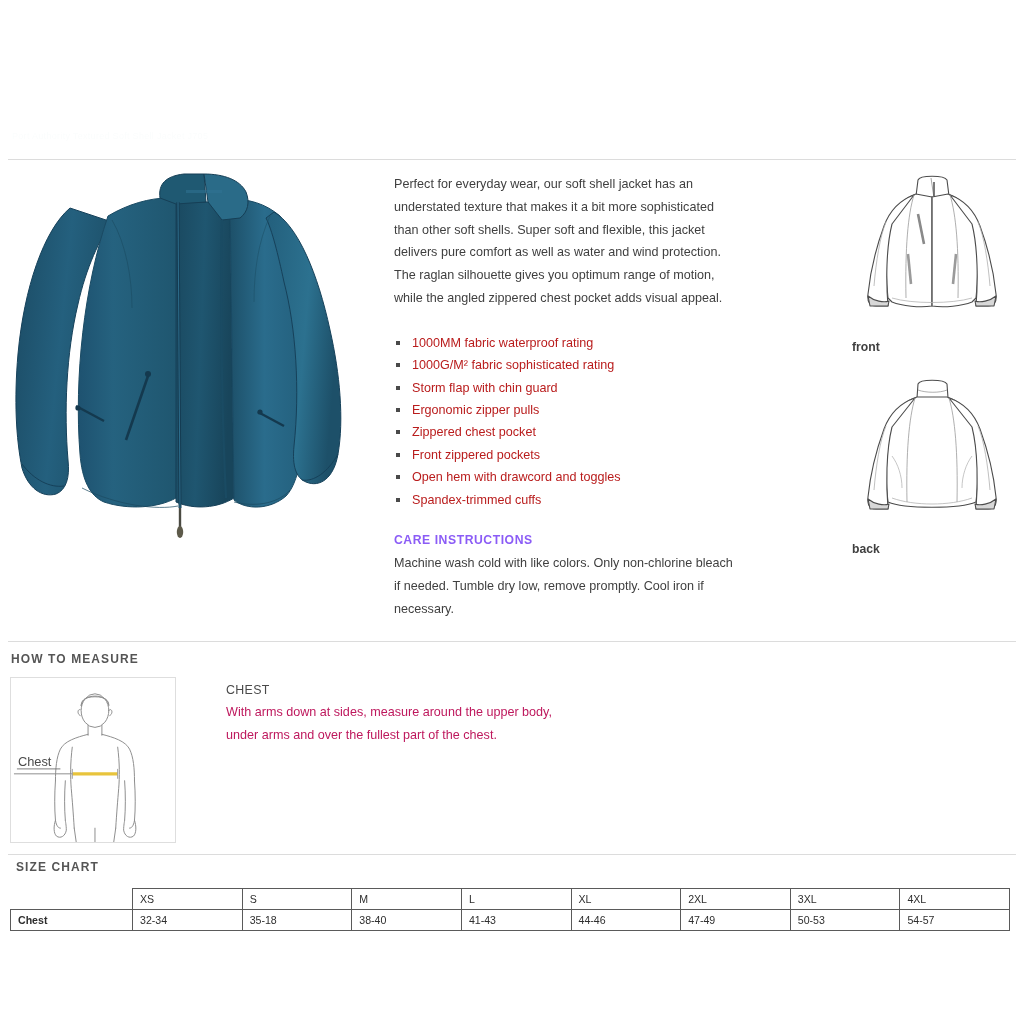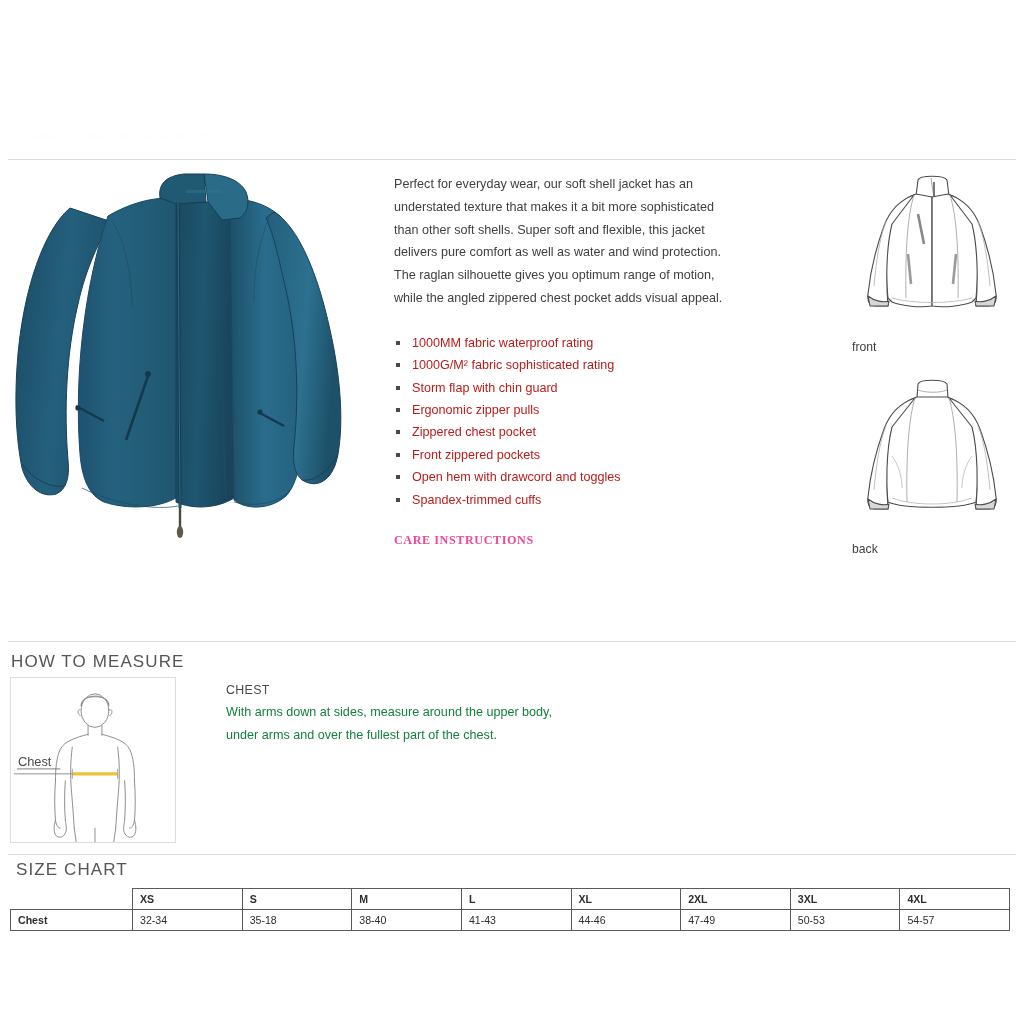--- a/index.html
+++ b/index.html
@@ -35,22 +35,22 @@
     height: 1px;
     background: #dcdcdc;
   }
   .hrule.r1 { top: 159px; }
   .hrule.r2 { top: 641px; }
   .hrule.r3 { top: 854px; }
 
   
   .sec-head {
     position: absolute;
-    font-size: 17px;
-    font-weight: normal;
+    font-size: 12px;
+    font-weight: bold;
     letter-spacing: 1.1px;
     color: #555555;
   }
   .sec-head.measure { left: 11px; top: 652px; }
   .sec-head.sizechart { left: 16px; top: 860px; }
 
   
   .photo {
     position: absolute;
     left: 8px;
@@ -91,22 +91,21 @@
     top: 9px;
     width: 4px;
     height: 4px;
     background: #4a4a4a;
   }
   .care-title {
     margin: 22px 0 0 0;
     font-size: 12.2px;
     font-weight: bold;
     letter-spacing: 0.55px;
-    color: #ec4899;
-    font-family: Liberation Serif, serif;
+    color: #8b5cf6;
   }
   .care-body {
     margin: 5px 0 0 0;
     font-size: 12.6px;
     line-height: 22.8px;
     color: #3f3f3f;
   }
 
   
   .tech {
@@ -114,20 +113,21 @@
     width: 160px;
   }
   .tech.front { left: 852px; top: 170px; }
   .tech.back  { left: 852px; top: 372px; }
   .tech svg { display: block; width: 160px; height: 168px; }
   .tech-label {
     font-size: 12.2px;
     color: #3f3f3f;
     margin-top: 2px;
     padding-left: 0px;
+    font-weight: bold;
   }
 
   
   .measure-box {
     position: absolute;
     left: 10px;
     top: 677px;
     width: 166px;
     height: 166px;
     border: 1px solid #dedede;
@@ -144,21 +144,21 @@
   }
   .measure-term {
     font-size: 12.4px;
     color: #4a4a4a;
     letter-spacing: 0.35px;
     margin: 0 0 4px 0;
   }
   .measure-desc {
     font-size: 12.6px;
     line-height: 22.6px;
-    color: #15803d;
+    color: #be185d;
     margin: 0;
   }
 
   
   .size-table {
     position: absolute;
     left: 10px;
     top: 888px;
     width: 1000px;
     border-collapse: collapse;
@@ -167,21 +167,21 @@
   .size-table td, .size-table th {
     border: 1px solid #5a5a5a;
     font-size: 10.6px;
     font-weight: normal;
     text-align: left;
     padding: 4px 6px 4px 7px;
     height: 12px;
     color: #2e2e2e;
     box-sizing: border-box;
   }
-  .size-table th { font-weight: bold; }
+  .size-table th { font-weight: normal; }
   .size-table .corner-cell {
     border-top: none;
     border-left: none;
     border-right: 1px solid #5a5a5a;
     border-bottom: none;
   }
   .size-table .row-label {
     font-weight: bold;
   }
   .col-label { width: 122px; }
@@ -328,20 +328,21 @@
       <span class="bullet"></span>
       <span>Open hem with drawcord and toggles</span>
     </li>
     <li>
       <span class="bullet"></span>
       <span>Spandex-trimmed cuffs</span>
     </li>
   </ul>
 
   <p class="care-title">CARE INSTRUCTIONS</p>
+  <p class="care-body">Machine wash cold with like colors. Only non-chlorine bleach if needed. Tumble dry low, remove promptly. Cool iron if necessary.</p>
 </div>
 
 <div class="tech front">
   <svg viewBox="0 0 160 168" xmlns="http://www.w3.org/2000/svg">
     <g fill="#ffffff" stroke="#4c4c4c" stroke-width="1.1" stroke-linejoin="round">
 
       <path d="M66 10 C 68 5, 92 5, 95 10 L 97 26 C 92 30, 69 30, 64 26 Z"></path>
 
       <path d="M79 8 L 82 28" stroke="#8e8e8e" stroke-width="0.8" fill="none"></path>
 

